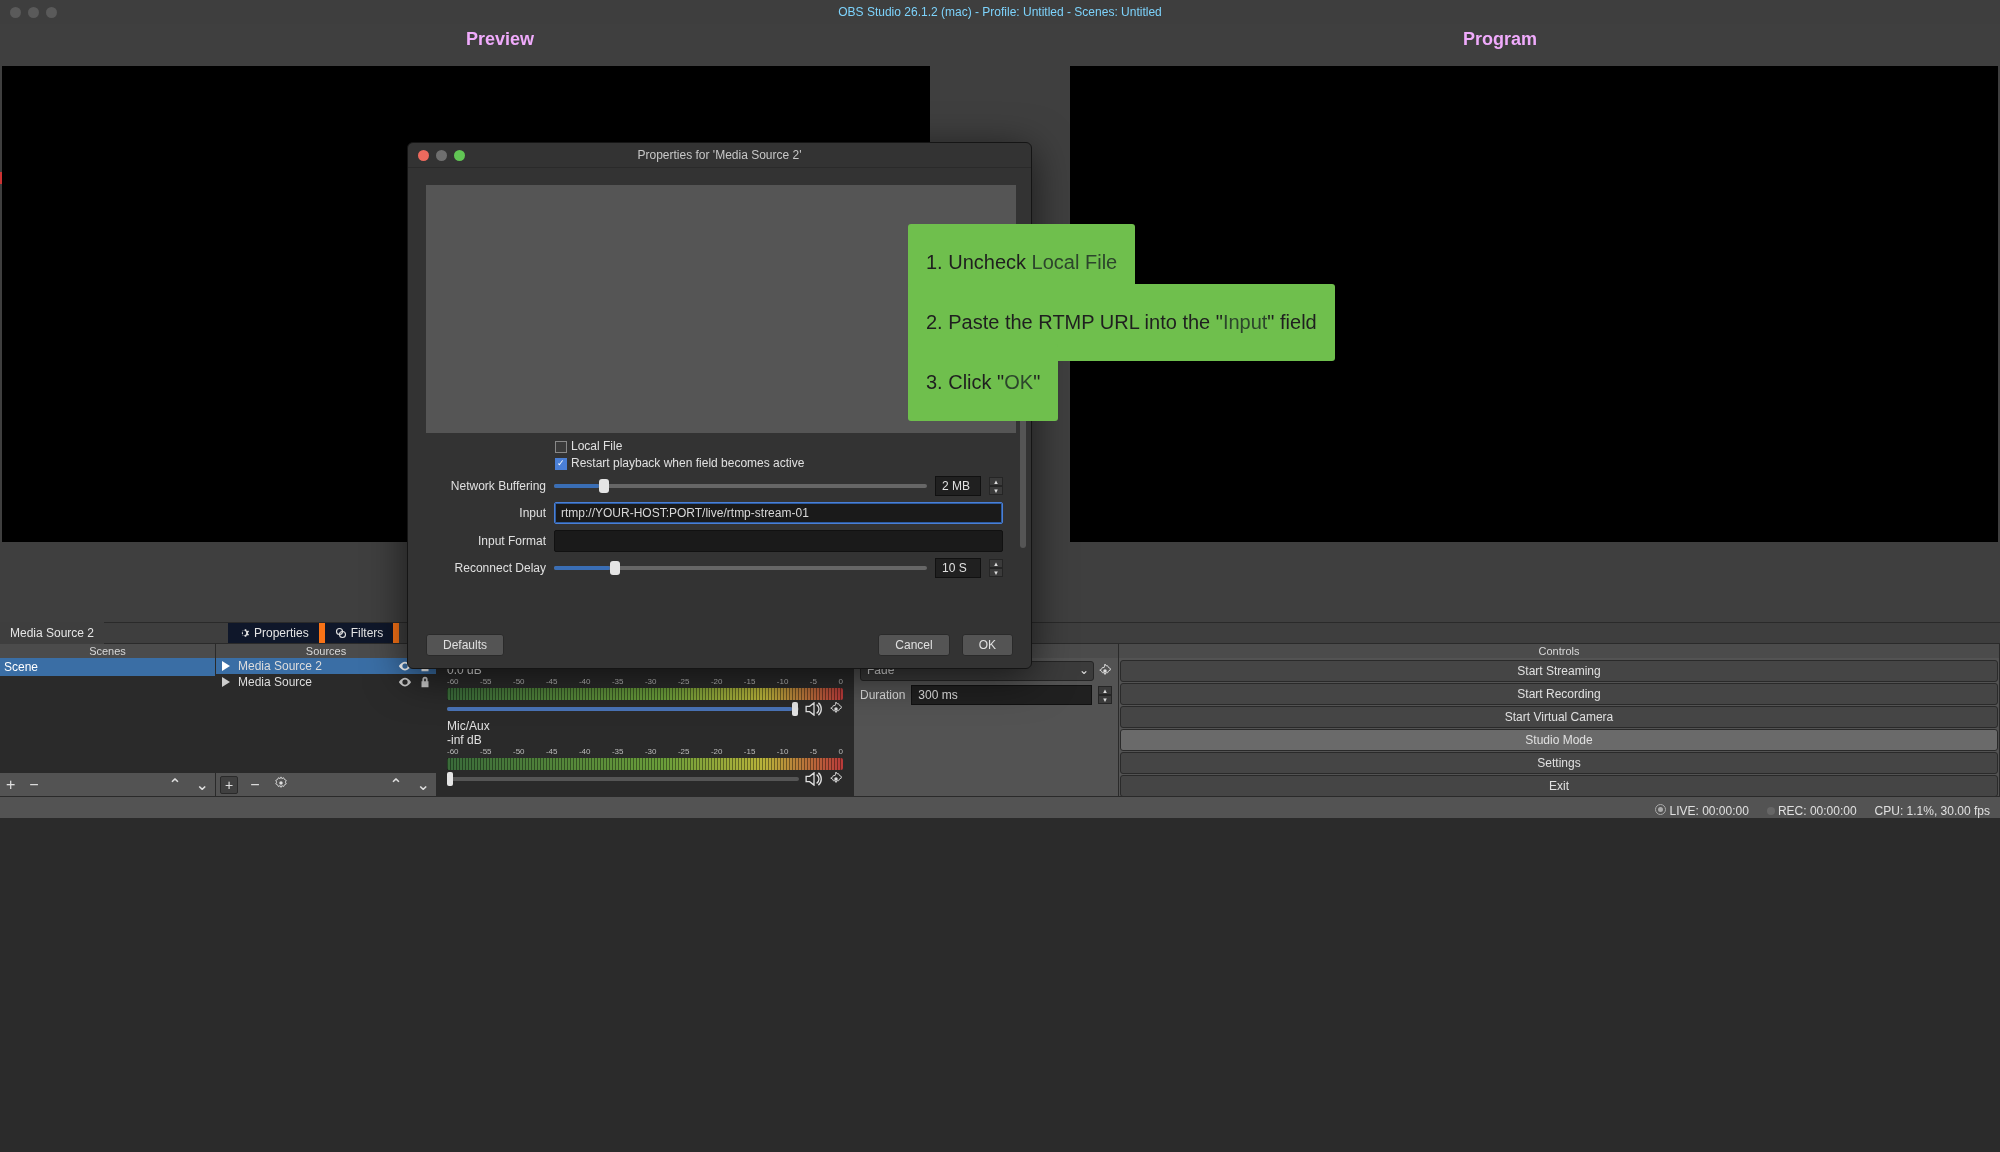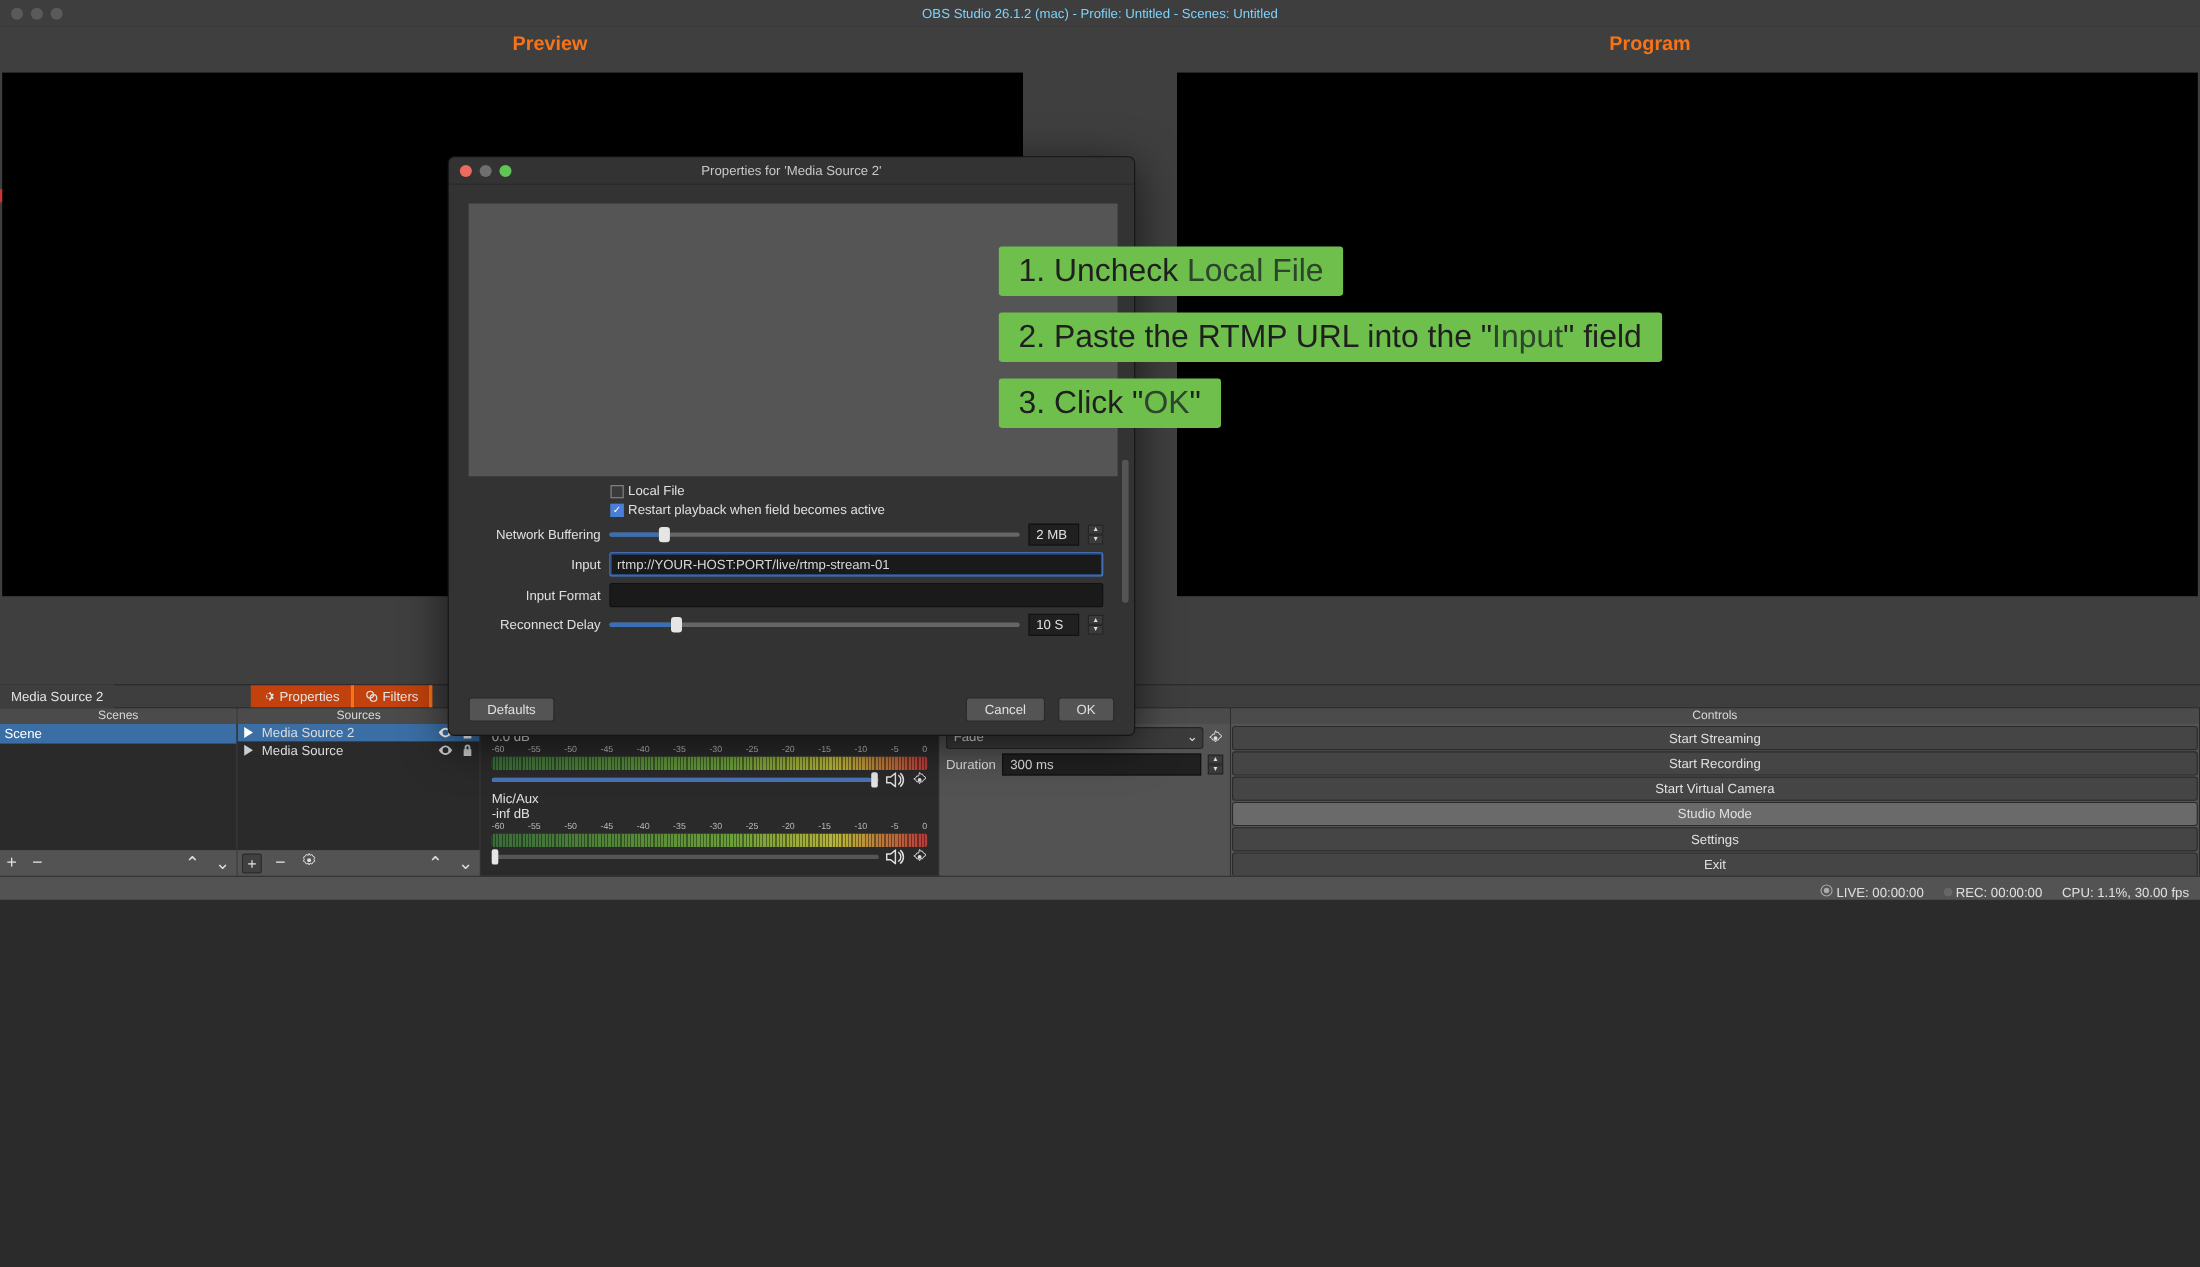--- a/index.html
+++ b/index.html
@@ -3,27 +3,27 @@
 <meta charset="utf-8">
 <style>
   * { margin:0; padding:0; box-sizing:border-box; font-family:-apple-system,BlinkMacSystemFont,"Segoe UI",Arial,sans-serif; }
   body { background:#2b2b2b; color:#ddd; font-size:13px; width:2000px; height:1152px; overflow:hidden; position:relative; }
   .titlebar { height:24px; background:#3e3e3e; display:flex; align-items:center; position:relative; }
   .traffic { display:flex; gap:7px; padding-left:10px; }
   .traffic span { width:11px; height:11px; border-radius:50%; background:#5a5a5a; }
   .titlebar-title { position:absolute; left:50%; transform:translateX(-50%); color:#7dd3fc; font-size:12px; font-weight:500; }
   .viewports { display:flex; height:598px; background:#3f3f3f; }
   .viewport { flex:1; position:relative; }
-  .vp-label { text-align:center; font-size:18px; font-weight:bold; color:#f97316; margin-top:5px; margin-bottom:5px; }
+  .vp-label { text-align:center; font-size:18px; font-weight:bold; color:#f0abfc; margin-top:5px; margin-bottom:5px; }
   .vp-black { position:absolute; top:42px; left:2px; right:2px; bottom:80px; background:#000; }
   .viewport-left .vp-black { right:70px; }
   .viewport-right .vp-black { left:70px; }
   .red-tick { position:absolute; left:0; top:148px; width:2px; height:12px; background:#c33; }
   .toolbar { position:absolute; bottom:0; left:0; height:22px; display:flex; align-items:center; gap:0; }
-  .toolbar-item { display:flex; align-items:center; gap:4px; color:#e5e5e5; font-size:12px; padding:0 10px; border-right:3px solid #f97316; height:100%; cursor:pointer; background:#c2410c; }
+  .toolbar-item { display:flex; align-items:center; gap:4px; color:#e5e5e5; font-size:12px; padding:0 10px; border-right:6px solid #f97316; height:100%; cursor:pointer; background:#0f172a; }
   .gear { width:12px; height:12px; display:inline-block; }
   .panels { display:flex; height:152px; background:#535353; box-shadow:inset 0 1px #2a2a2a; }
   .panel { border-right:1px solid #2a2a2a; display:flex; flex-direction:column; }
   .panel-header { height:14px; background:#4b4b4b; color:#d8d8d8; font-size:11px; text-align:center; line-height:14px; position:relative; }
   .panel-body { flex:1; background:#2a2a2a; overflow:hidden; }
   .panel-footer { height:23px; background:#535353; display:flex; align-items:center; padding:0 4px; gap:10px; }
   .scenes { width:216px; }
   .sources { width:221px; }
   .mixer { width:417px; }
   .transitions { width:265px; }
@@ -82,21 +82,21 @@
   .slider .fill { position:absolute; height:100%; background:#3a6eb5; border-radius:2px; }
   .slider .sthumb { position:absolute; top:-5px; width:10px; height:14px; background:#e5e5e5; border-radius:3px; }
   .numbox { background:#202020; border:1px solid #111; color:#e0e0e0; font-size:12px; padding:2px 6px; width:46px; }
   .textinput { flex:1; background:#1a1a1a; border:1px solid #4a7fd6; color:#d8d8d8; font-size:12px; padding:3px 6px; border-radius:2px; box-shadow: inset 0 0 0 1px #2d5ca1;}
   .textinput.noborder { border:1px solid #111; box-shadow:none;}
   .modal-footer { position:absolute; bottom:12px; left:18px; right:18px; display:flex; justify-content:space-between; }
   .btn { background:#545454; border:1px solid #2a2a2a; color:#e0e0e0; font-size:12px; padding:3px 16px; border-radius:3px; cursor:pointer; }
   .btn-group { display:flex; gap:12px; }
   .scrollbar { position:absolute; right:5px; top:275px; width:6px; height:130px; background:#555; border-radius:3px; }
   
-  .callout { position:absolute; background:#6fbf4d; color:#1f1f1f; font-size:29px; padding:6px 18px; border-radius:3px; white-space:nowrap; font-weight:400; }
+  .callout { position:absolute; background:#6fbf4d; color:#1f1f1f; font-size:20px; padding:27px 18px; border-radius:3px; white-space:nowrap; font-weight:400; }
   .callout .hl { color:#2c452c;}
 </style>
 </head>
 <body>
 
 <div class="titlebar">
   <div class="traffic">
     <span></span>
     <span></span>
     <span></span>

